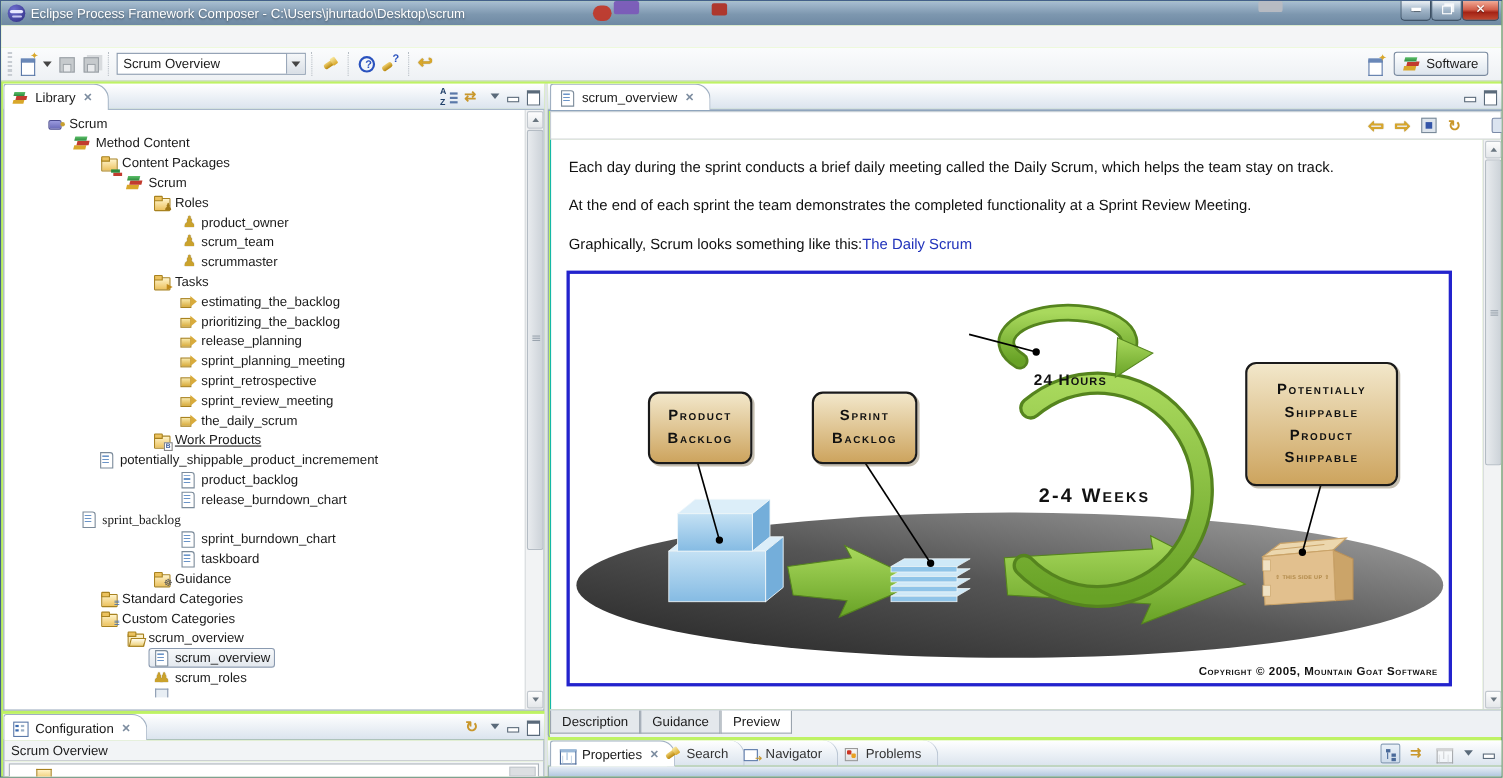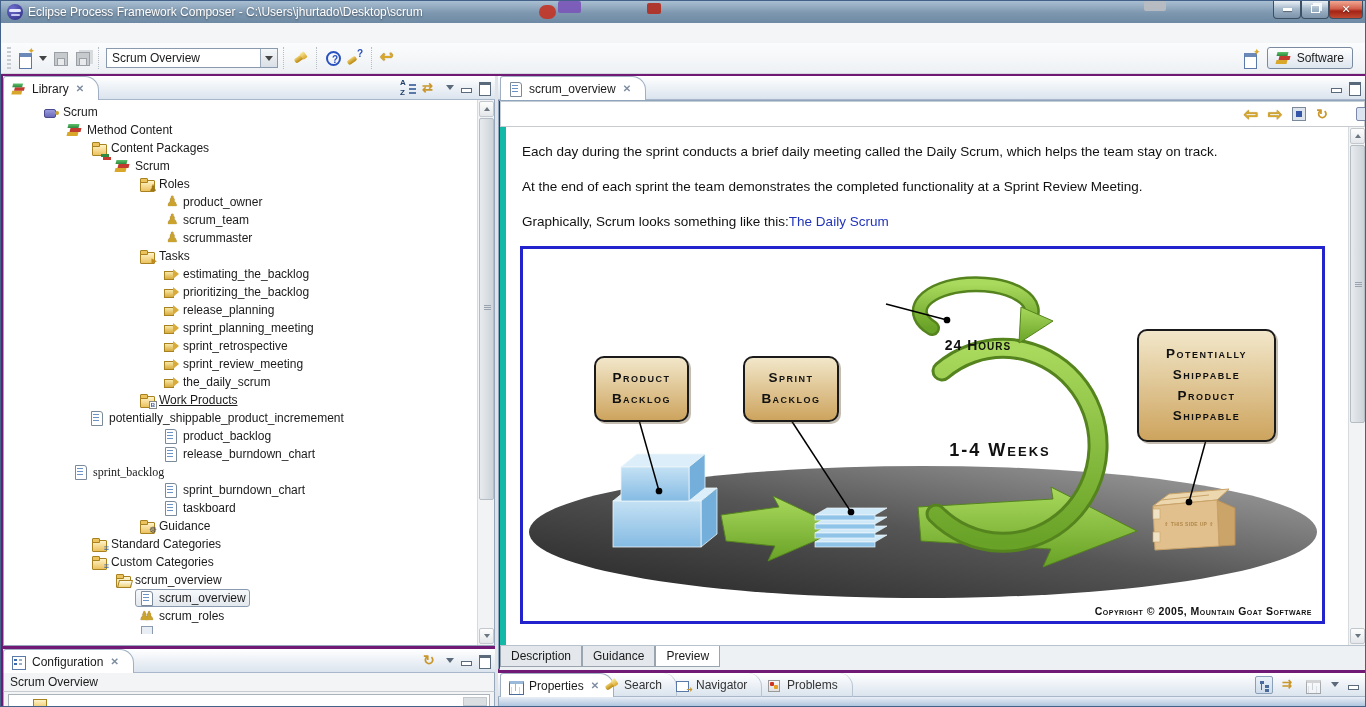--- a/index.html
+++ b/index.html
@@ -1,17 +1,17 @@
 <!DOCTYPE html>
 <html><head>
 <meta charset="utf-8">
 <style>
   * { margin:0; padding:0; box-sizing:border-box; }
   html,body { background:#cfd6dd; font-family:"Liberation Sans", sans-serif; }
-  #app { position:relative; width:1366px; height:707px; background:#701a75; overflow:hidden;
+  #app { position:relative; width:1366px; height:707px; background:#bef264; overflow:hidden;
          border:1px solid #44618a; font-size:12px; color:#1a1a1a; }
 
   
   .titlebar { position:absolute; left:0; top:0; width:100%; height:22px;
     background:linear-gradient(#a9bfd2, #7d97af 55%, #6e89a3); display:flex; align-items:center; }
   .title-icon { width:16px; height:16px; margin:0 5px 0 6px; border-radius:50%;
     background:radial-gradient(circle at 35% 30%, #6f6fd0, #2a2a7e); position:relative; flex:none; }
   .title-icon::before { content:""; position:absolute; left:2px; top:5px; width:12px; height:3px;
     background:#e8e8ff; border-radius:2px; }
   .title-icon::after { content:""; position:absolute; left:4px; top:10px; width:9px; height:2px;
@@ -179,21 +179,21 @@
   .ed-tabbar { position:absolute; left:0; top:0; width:100%; height:24px;
     background:linear-gradient(#ffffff,#dbe4ee); border-bottom:1px solid #a8b8ca; }
   .browser-bar { position:absolute; left:2px; top:25px; right:2px; height:26px; background:#fff;
     border:1px solid #c4ccd4; border-bottom:1px solid #c8ccd0; display:flex; align-items:center; justify-content:flex-end; gap:10px; padding-right:36px;}
   .nav-arrow { font-size:17px; color:#d9a72a; font-weight:bold; text-shadow:0 0 1px #8a6a10; line-height:1; }
   .ic-stop { width:14px; height:14px; border:1px solid #7a8a9a; background:#dde4ec; position:relative; }
   .ic-stop::before { content:""; position:absolute; left:3px; top:3px; width:6px; height:6px; background:#3455a8; }
   .ic-refresh { font-size:14px; font-weight:bold; color:#c9972b; line-height:1; }
   .ic-print-cut { position:absolute; right:-8px; top:5px; width:16px; height:14px; background:#dbe4f0; border:1px solid #7a8aa8; border-radius:2px; }
   .ed-content { position:absolute; left:2px; top:51px; right:19px; bottom:25px; background:#fff;
-    border-left:6px solid #14b8a6; overflow:hidden; }
+    border-left:1px solid #14b8a6; overflow:hidden; }
   .ed-content p { position:absolute; left:16px; font-size:13.5px; color:#111; white-space:nowrap; }
   .ed-link { color:#2233bb; }
   .ed-scroll { position:absolute; top:51px; right:2px; width:17px; bottom:25px; }
   .ed-bottom-tabs { position:absolute; left:2px; bottom:0; right:2px; height:25px; background:#eef1f4;
     border-top:1px solid #b8c2cc; display:flex; align-items:flex-start; }
   .flat-tab { height:21px; padding:3px 10px 0; border:1px solid #9aa4ae; border-top:none; background:#e4e8ec; font-size:12px; }
   .flat-tab.active { background:#fff; }
   .ed-group-border { position:absolute; left:0; top:24px; right:0; bottom:0; border:1px solid #8fa5bd; border-radius:0 0 2px 2px; pointer-events:none; }
 
   
@@ -705,21 +705,21 @@
           <span>Backlog</span>
         </div>
         <div class="dbox" style="left:614px; top:80px; width:139px; height:113px;">
           <span>Potentially</span>
           <span>Shippable</span>
           <span>Product</span>
           <span>Shippable</span>
         </div>
 
         <div class="dlabel" style="left:395px; top:88px; width:120px; text-align:center; font-size:14px; letter-spacing:1px;">24 Hours</div>
-        <div class="dlabel" style="left:403px; top:191px; width:148px; text-align:center; font-size:18px; letter-spacing:2px;">1-4 Weeks</div>
+        <div class="dlabel" style="left:403px; top:191px; width:148px; text-align:center; font-size:18px; letter-spacing:2px;">2-4 Weeks</div>
         <div class="dlabel" style="right:10px; top:356px; width:360px; text-align:right; font-size:10.5px; letter-spacing:.5px;">Copyright © 2005, Mountain Goat Software</div>
         <div class="tsu" style="left:638px; top:272px; width:56px; text-align:center; text-transform:uppercase;">This Side Up</div>
       </div>
     </div>
 
     <div class="ed-scroll">
       <div class="vscroll" style="left:0; width:17px;">
         <div class="sb-btn" style="top:1px">
             <span class="sb-tri-up"></span>
           </div>

